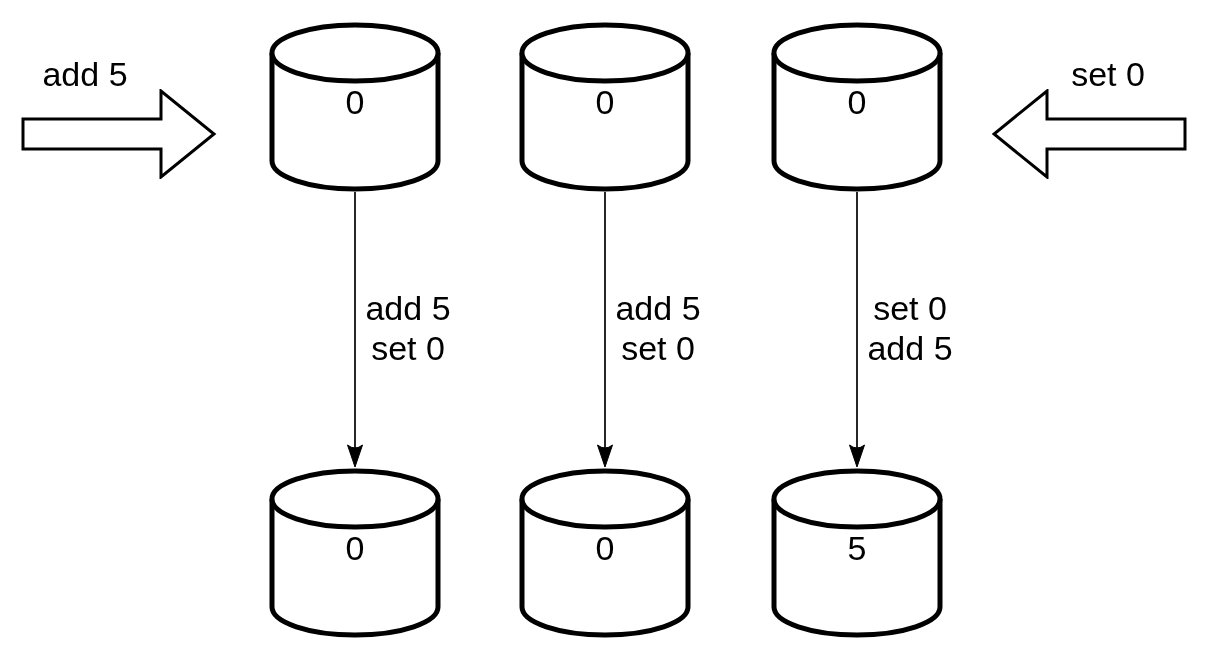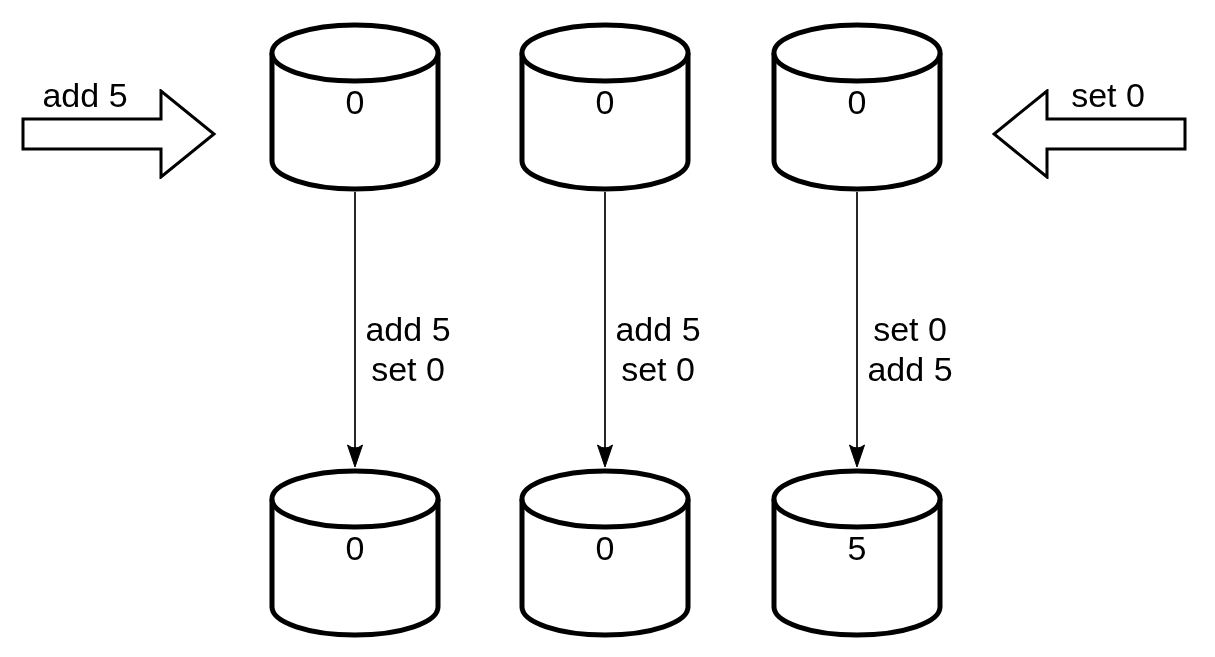--- a/index.html
+++ b/index.html
@@ -17,21 +17,20 @@
     color: #000000;
   }
   .abs { position: absolute; }
   .label {
     position: absolute;
     font-size: 34px;
     line-height: 40px;
     color: #000000;
     text-align: center;
     white-space: nowrap;
-    margin-top: 21px;
   }
   .cylinder {
     position: absolute;
     width: 172px;
     height: 170px;
   }
   .cylinder svg { display: block; }
   .cyl-value {
     position: absolute;
     left: 0;

